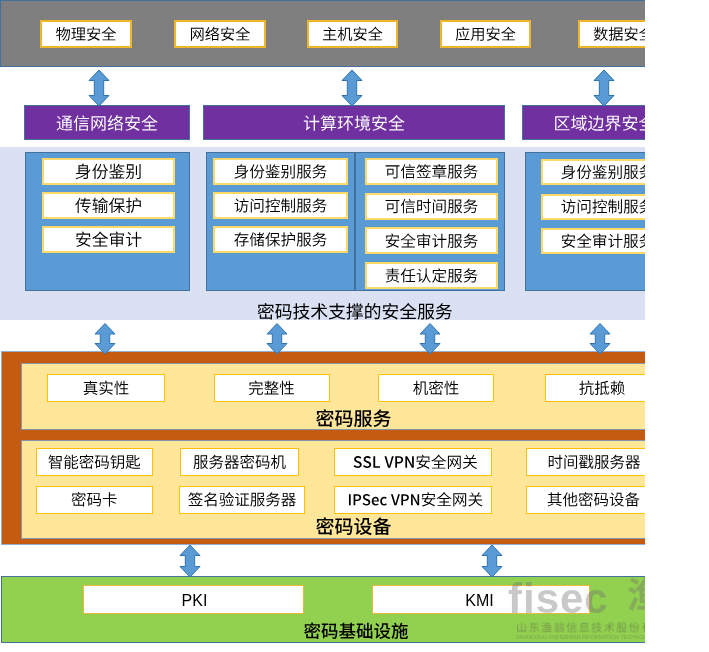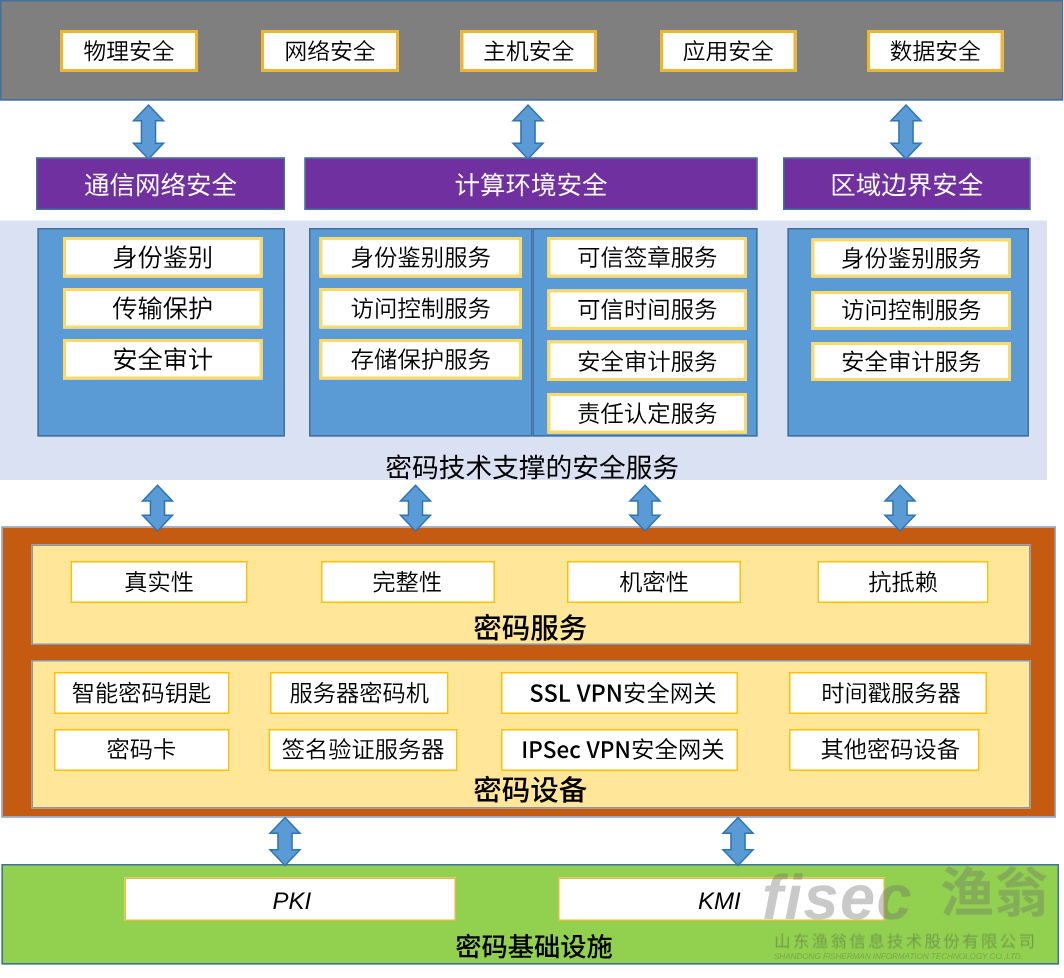--- a/index.html
+++ b/index.html
@@ -1,16 +1,16 @@
 <!DOCTYPE html>
 <html><head><meta charset="utf-8">
 <style>
 html,body{margin:0;padding:0;background:#fff;}
-#page{position:relative;width:709px;height:652px;overflow:hidden;background:#fff;
-font-family:"Liberation Sans",sans-serif;font-style:italic;}
+#page{position:relative;width:645px;height:652px;overflow:hidden;background:#fff;
+font-family:"Liberation Sans",sans-serif;}
 #ovl{position:absolute;left:0;top:0;z-index:10;}
 </style></head><body>
 <div id="page">
 <div style="position:absolute;left:0px;top:0px;width:707px;height:65px;background:#7F7F7F;border:1px solid #41719C;"></div>
     <div style="position:absolute;left:40px;top:20px;width:88px;height:24px;background:#fff;border:2px solid #EFB62A;"></div>
     <div style="position:absolute;left:174px;top:20px;width:88px;height:24px;background:#fff;border:2px solid #EFB62A;"></div>
     <div style="position:absolute;left:307px;top:20px;width:87px;height:24px;background:#fff;border:2px solid #EFB62A;"></div>
     <div style="position:absolute;left:440px;top:20px;width:87px;height:24px;background:#fff;border:2px solid #EFB62A;"></div>
     <div style="position:absolute;left:578px;top:20px;width:87px;height:24px;background:#fff;border:2px solid #EFB62A;"></div>
     <div style="position:absolute;left:24px;top:105px;width:164px;height:33px;background:#7030A0;border:1px solid #41719C;"></div>

